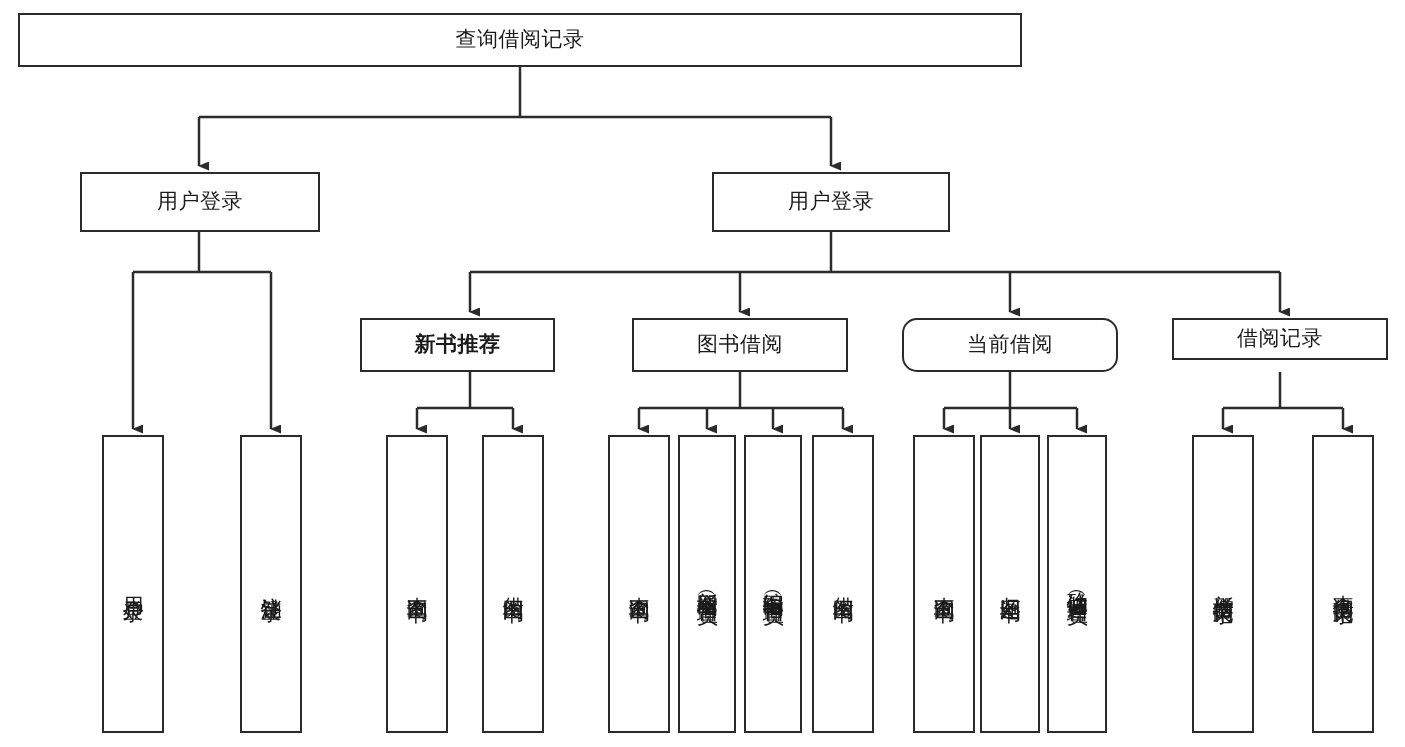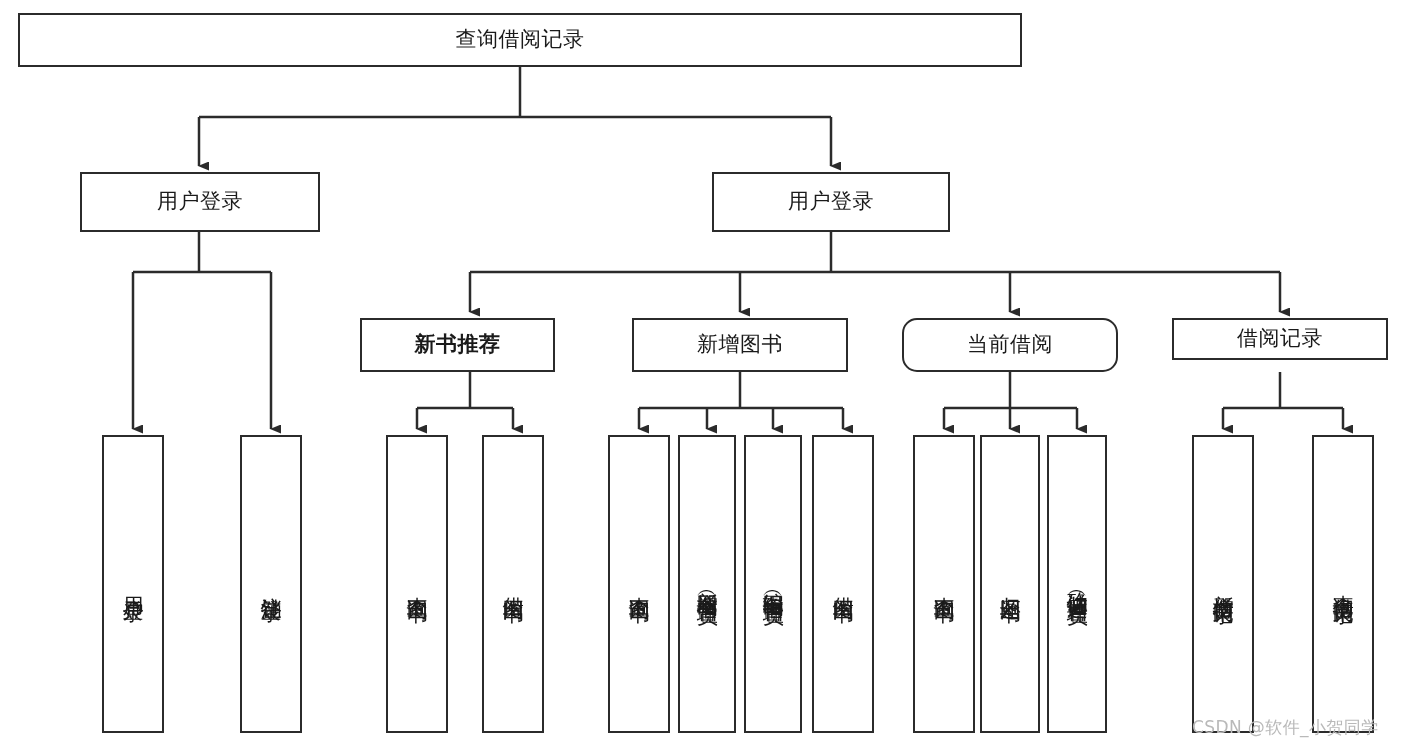--- a/index.html
+++ b/index.html
@@ -118,21 +118,21 @@
       <div class="node horiz" style="left: 80px; top: 172px; width: 240px; height: 60px;">
         <span class="label">用户登录</span>
       </div>
       <div class="node horiz" style="left: 712px; top: 172px; width: 238px; height: 60px;">
         <span class="label">用户登录</span>
       </div>
       <div class="node horiz" style="left: 360px; top: 318px; width: 195px; height: 54px; font-weight: bold;">
         <span class="label">新书推荐</span>
       </div>
       <div class="node horiz" style="left: 632px; top: 318px; width: 216px; height: 54px;">
-        <span class="label">新增图书</span>
+        <span class="label">图书借阅</span>
       </div>
       <div class="node horiz" style="left: 902px; top: 318px; width: 216px; height: 54px; border-radius: 15px;">
         <span class="label">当前借阅</span>
       </div>
       <div class="node horiz" style="left: 1172px; top: 318px; width: 216px; height: 42px;">
         <span class="label">借阅记录</span>
       </div>
       <div class="node vert" style="left: 102px; top: 435px; width: 62px; height: 298px;">
         <span class="label">用户登录</span>
       </div>
@@ -167,15 +167,14 @@
         <span class="label">确认归还（管理员）</span>
       </div>
       <div class="node vert" style="left: 1192px; top: 435px; width: 62px; height: 298px;">
         <span class="label">新增借阅记录</span>
       </div>
       <div class="node vert" style="left: 1312px; top: 435px; width: 62px; height: 298px;">
         <span class="label">查询借阅记录</span>
       </div>
     </div>
 
-  <div class="watermark" style="left: 1192px; top: 716px; color: rgb(185, 185, 185);">CSDN @软件_小贺同学</div>
 
 </div>
 
 </body></html>

